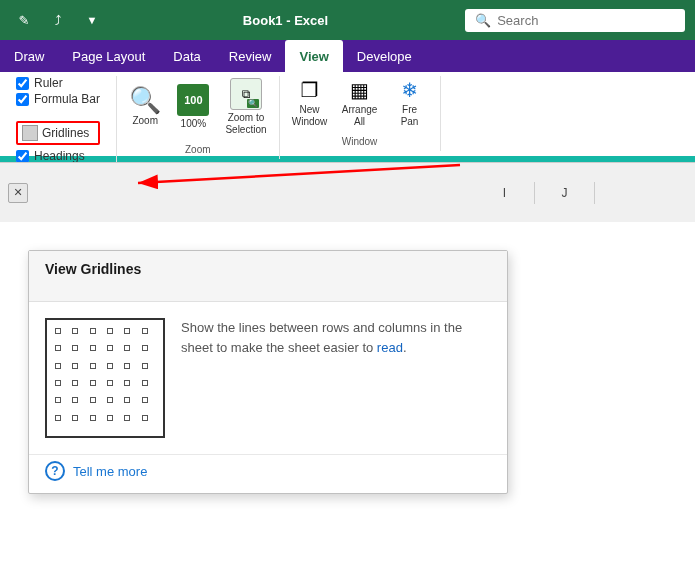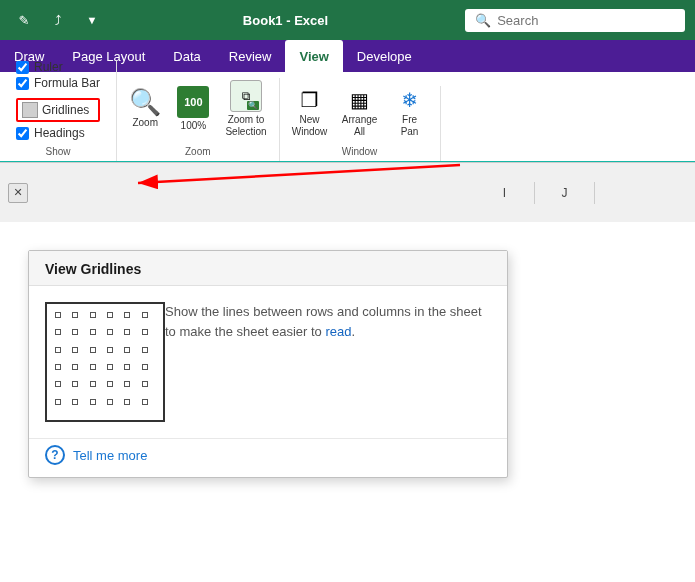--- a/index.html
+++ b/index.html
@@ -54,23 +54,23 @@
       background: white;
       color: #217346;
       font-weight: bold;
       border-top-left-radius: 3px;
       border-top-right-radius: 3px;
     }
 
     
     .ribbon-body {
       background: #fff;
-      border-bottom: 1px solid #14b8a6;
-      display: flex;
-      align-items: flex-end;
+      border-bottom: 6px solid #14b8a6;
+      display: flex;
+      align-items: flex-start;
       padding: 4px 1px 0 0;
       height: 90px;
     }
 
     .ribbon-group {
       display: flex;
       flex-direction: column;
       align-items: center;
       padding: 0 12px;
       border-right: 1px solid #e0e0e0;
@@ -150,29 +150,30 @@
       left: 28px;
       width: 480px;
       background: white;
       border: 1px solid #c0c0c0;
       box-shadow: 2px 4px 12px rgba(0,0,0,0.18);
       border-radius: 2px;
       z-index: 100;
     }
     .tooltip-header {
       background: #f5f5f5;
-      padding: 10px 16px 8px;
+      padding: 10px 16px 24px;
       border-bottom: 1px solid #e0e0e0;
       font-size: 14px;
       font-weight: bold;
       color: #1a1a1a;
     }
     .tooltip-body {
       display: flex;
       padding: 16px;
+      gap: 16px;
       align-items: flex-start;
     }
     .tooltip-image {
       width: 120px; height: 120px;
       border: 2px solid #333;
       flex-shrink: 0;
       position: relative;
       background: white;
       display: grid;
       grid-template-columns: repeat(6,1fr);
@@ -284,21 +285,21 @@
   <div class="ribbon-group" style="padding: 0 16px;">
     <div class="ribbon-group-content">
       <div class="checkbox-row">
         <input type="checkbox" id="ruler" checked="" style="">
         <label for="ruler">Ruler</label>
       </div>
       <div class="checkbox-row">
         <input type="checkbox" id="formulabar" checked="" style="">
         <label for="formulabar">Formula Bar</label>
       </div>
-      <div class="gridlines-highlight" style="display:inline-flex; align-items:center; gap:4px; margin-top:6px;">
+      <div class="gridlines-highlight" style="display:inline-flex; align-items:center; gap:4px; margin-top:13px;">
         <span class="gridlines-box"></span>
         <label style="font-size:12px; color:#333; cursor:pointer;">Gridlines</label>
       </div>
       <div class="checkbox-row" style="margin-top:2px;">
         <input type="checkbox" id="headings" checked="" style="">
         <label for="headings">Headings</label>
       </div>
     </div>
     <div class="ribbon-group-label">Show</div>
   </div>

